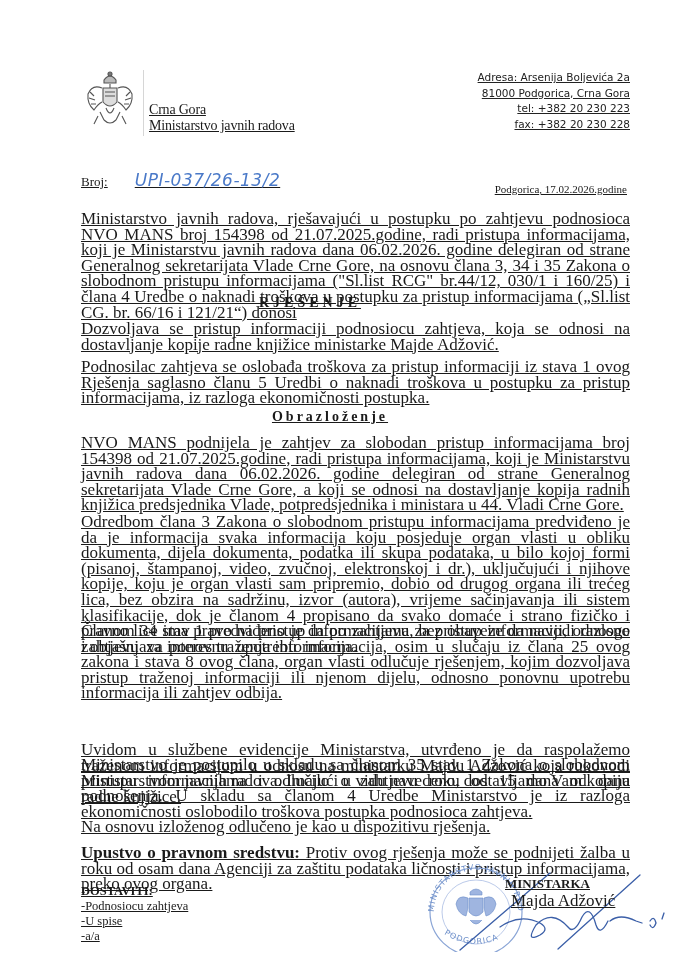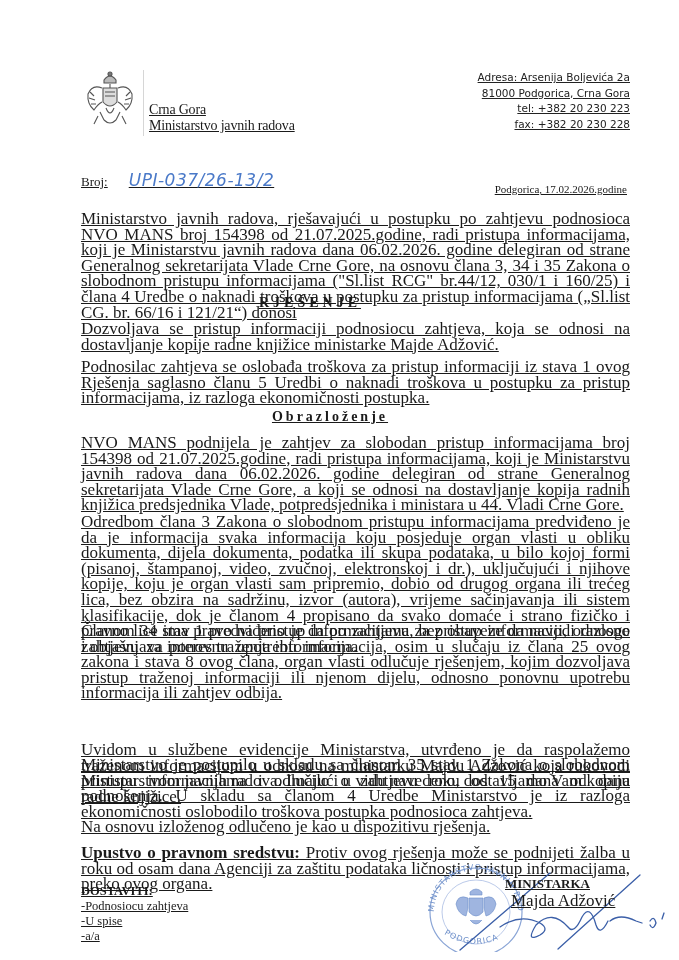--- a/index.html
+++ b/index.html
@@ -6,21 +6,21 @@
   body { width: 679px; height: 960px; position: relative; overflow: hidden;
          font-family: "Liberation Serif", "DejaVu Serif", serif; color: #1a1a1a; }
   .abs { position: absolute; text-decoration: underline; }
   .emblem { left: 84px; top: 68px; width: 52px; height: 64px; }
   .vline { left: 143px; top: 70px; width: 1px; height: 66px; background: #d6d6d6; }
   .org { left: 149px; top: 102px; font-size: 14px; line-height: 16px; letter-spacing: -0.2px; }
   .addr { right: 49px; top: 70px; text-align: right; font-family: "DejaVu Sans", "Liberation Sans", sans-serif;
           font-size: 10.5px; line-height: 15.5px; color: #222; }
   .broj { left: 81px; top: 170px; font-size: 13px; display: flex; align-items: baseline; gap: 21px; }
   .broj .hand { font-family: "DejaVu Sans", sans-serif; font-style: italic; color: #4a79c8; font-size: 17px;
-                letter-spacing: 0.5px; font-weight: 300; }
+                margin-left: 6px; letter-spacing: 0.5px; font-weight: 300; }
   .date { right: 52px; top: 183px; font-size: 11px; }
   .para { left: 81px; width: 549px; font-size: 17px; line-height: 15.6px; text-align: justify; }
   .heading { left: 0; width: 620px; text-align: center; font-weight: bold; font-size: 14px; letter-spacing: 4px; }
   .heading2 { letter-spacing: 3px; }
   .bold { font-weight: bold; }
   .dost { left: 81px; top: 884px; font-size: 12.5px; line-height: 15px; }
   .sig-title { left: 505px; top: 876px; font-weight: bold; font-size: 13px; }
   .sig-name { left: 511px; top: 891px; font-size: 17px; }
   .stamp { left: 420px; top: 862px; width: 112px; height: 90px; }
   .signature { left: 440px; top: 865px; width: 230px; height: 95px; }

